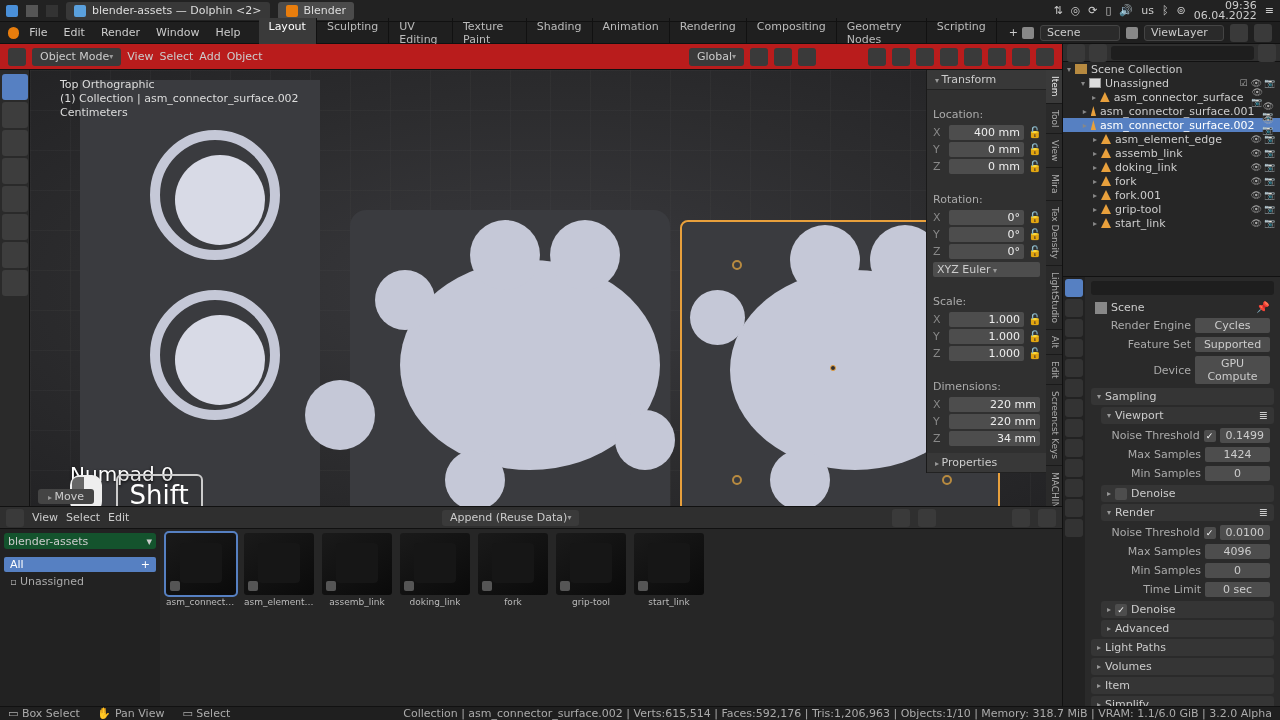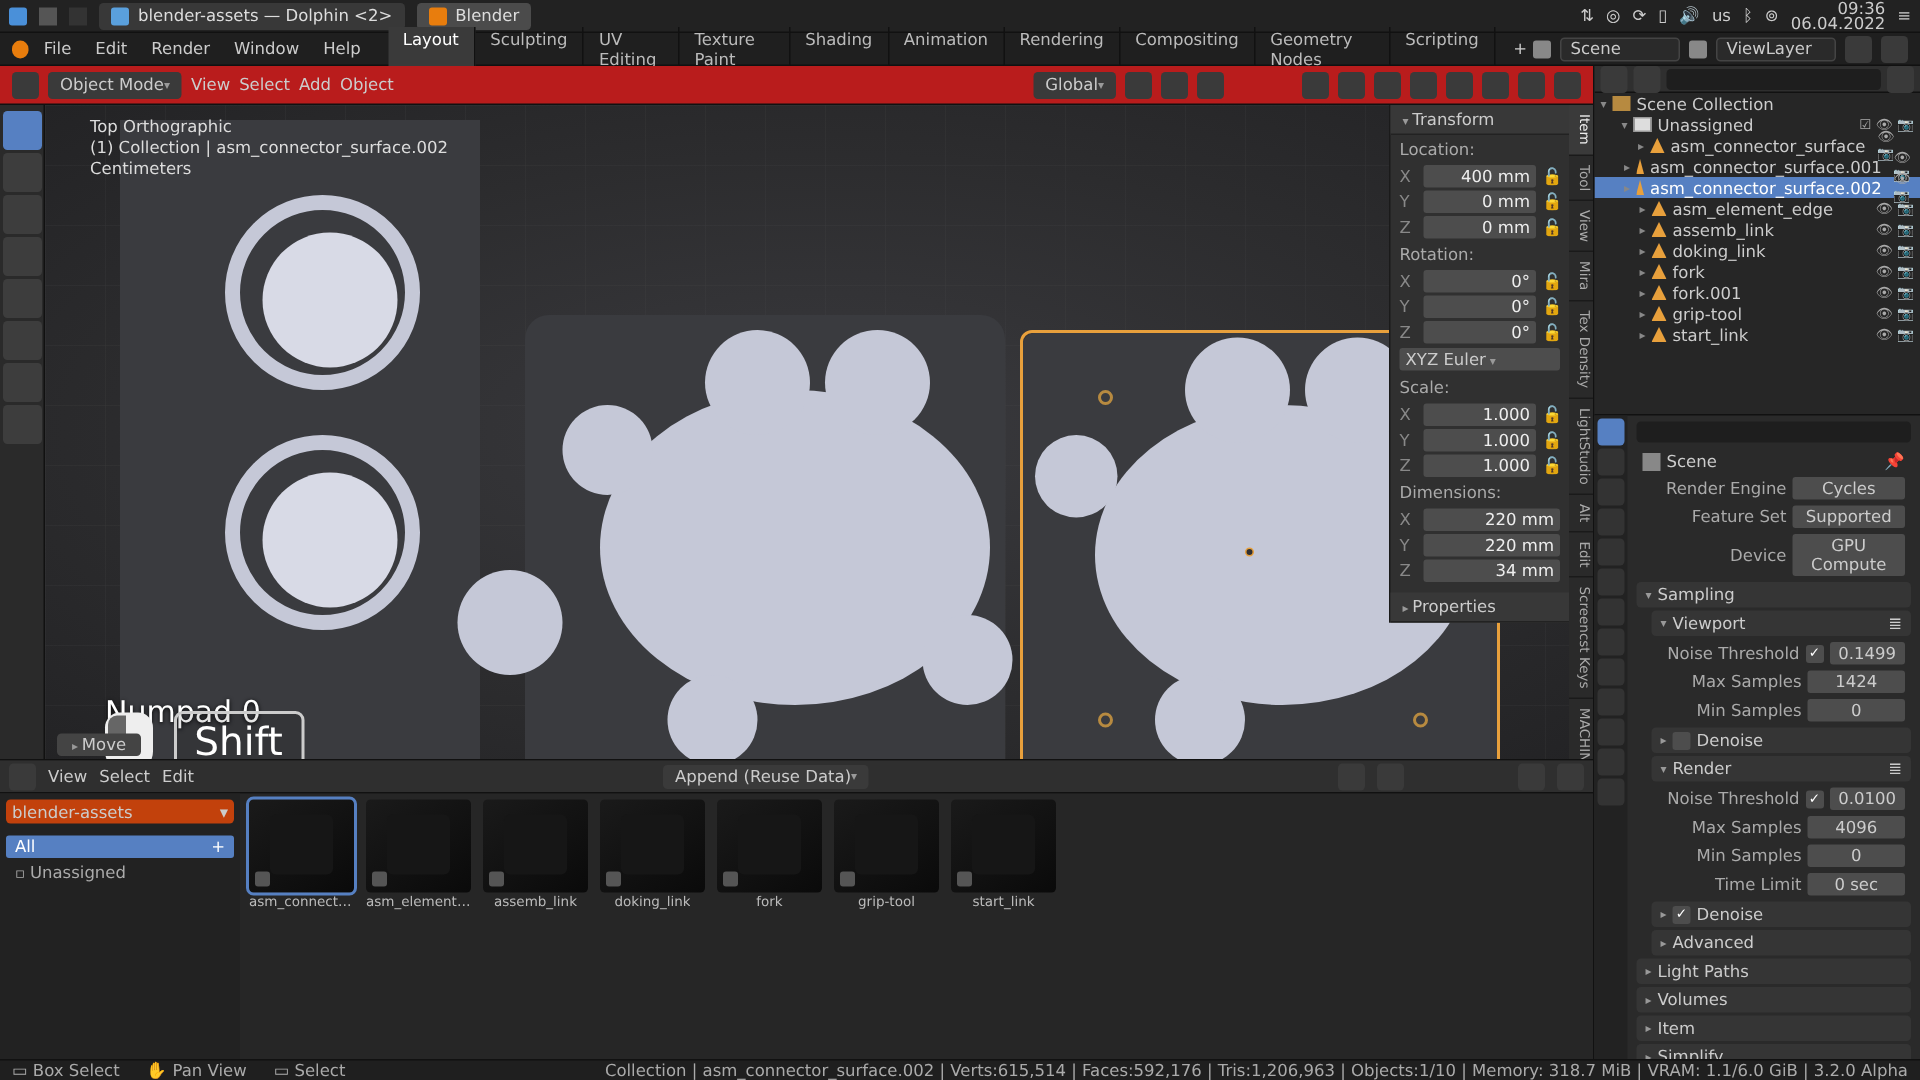--- a/index.html
+++ b/index.html
@@ -58,21 +58,21 @@
 .vpopt { position:absolute; right:6px; top:4px; background:#3a3a3a; padding:1px 8px; border-radius:3px; font-size:10px; }
 
 
 .sidetabs { position:absolute; right:0; top:0; bottom:0; width:16px; background:#2a2a2a; display:flex; flex-direction:column; }
 .sidetabs .st { flex:0 0 auto; writing-mode: vertical-rl; text-orientation: mixed; font-size:9px; padding:6px 2px; color:#aaa; border-bottom:1px solid #1a1a1a; }
 .sidetabs .st.active { background:#3a3a3a; color:#eee; }
 
 
 .npanel { position:absolute; right:16px; top:0; width:120px; background:#303030; border-left:1px solid #1a1a1a; font-size:10px; color:#ccc; }
 .npanel .hdr { padding:3px 8px; background:#383838; border-bottom:1px solid #222; }
-.npanel .sec { padding:3px 6px; color:#aaa; }
+.npanel .sec { padding:3px 6px; color:#aaa;margin-top:15px; }
 .npanel .row { display:flex; align-items:center; padding:1px 6px; gap:4px; }
 .npanel .row .lab { width:12px; color:#888; }
 .npanel .row .val { flex:1; background:#4d4d4d; border-radius:2px; padding:1px 4px; text-align:right; color:#eee; }
 .npanel .row .lock { width:12px; text-align:center; color:#888; }
 .npanel .drop { background:#4d4d4d; margin:2px 6px; padding:1px 4px; border-radius:2px; }
 
 
 .model { position:absolute; background:#c5c8d7; border-radius:50%; }
 .mrect { position:absolute; background:#3a3b3f; }
 .hole { position:absolute; background:#2f3034; border-radius:50%; }
@@ -109,21 +109,21 @@
 .pbody .search { background:#1e1e1e; height:14px; border-radius:3px; margin-bottom:4px; }
 .pbody .chk { width:12px; height:12px; background:#4d4d4d; border-radius:2px; display:inline-flex; align-items:center; justify-content:center; color:#fff; font-size:9px; }
 
 
 .assets { height: 200px; background:#262626; display:flex; flex-direction:column; border-top:1px solid #111; }
 .atool { height:22px; background:#2f2f2f; display:flex; align-items:center; padding:0 6px; gap:8px; border-bottom:1px solid #111; }
 .atool .drop { background:#3a3a3a; border-radius:3px; padding:1px 8px; height:16px; display:flex; align-items:center; }
 .atool .spacer { flex:1; }
 .abody { flex:1; display:flex; }
 .acatpane { width:160px; background:#222; padding:4px; display:flex; flex-direction:column; gap:2px; }
-.acatpane .afield { background:#c2410c; height:16px; border-radius:3px; padding:1px 4px; display:flex; align-items:flex-end;gap:37px; }
+.acatpane .afield { background:#14532d; height:16px; border-radius:3px; padding:1px 4px; display:flex; align-items:flex-end;gap:37px; }
 .acatpane .acat { background:#5680c2; color:#fff; padding:1px 6px; border-radius:2px; font-size:10px; }
 .acatpane .acat2 { padding:1px 6px; color:#aaa; font-size:10px; }
 .agrid { flex:1; display:flex; gap:4px; padding:4px; align-items:flex-start; }
 .athumb { width:74px; display:flex; flex-direction:column; align-items:center; gap:2px; }
 .athumb .img { width:70px; height:62px; background: linear-gradient(145deg, #1a1a1a, #0a0a0a); border-radius:3px; position:relative; }
 .athumb .img::after { content:""; position:absolute; left:4px; bottom:4px; width:10px; height:10px; background:#555; border-radius:2px; }
 .athumb .img::before { content:""; position:absolute; left:14px; top:10px; width:42px; height:40px; background:#161616; border-radius:4px; }
 .athumb.sel .img { outline:2px solid #5680c2; }
 .athumb .cap { font-size:9px; color:#bbb; text-align:center; max-width:70px; overflow:hidden; text-overflow:ellipsis; white-space:nowrap; }
 

